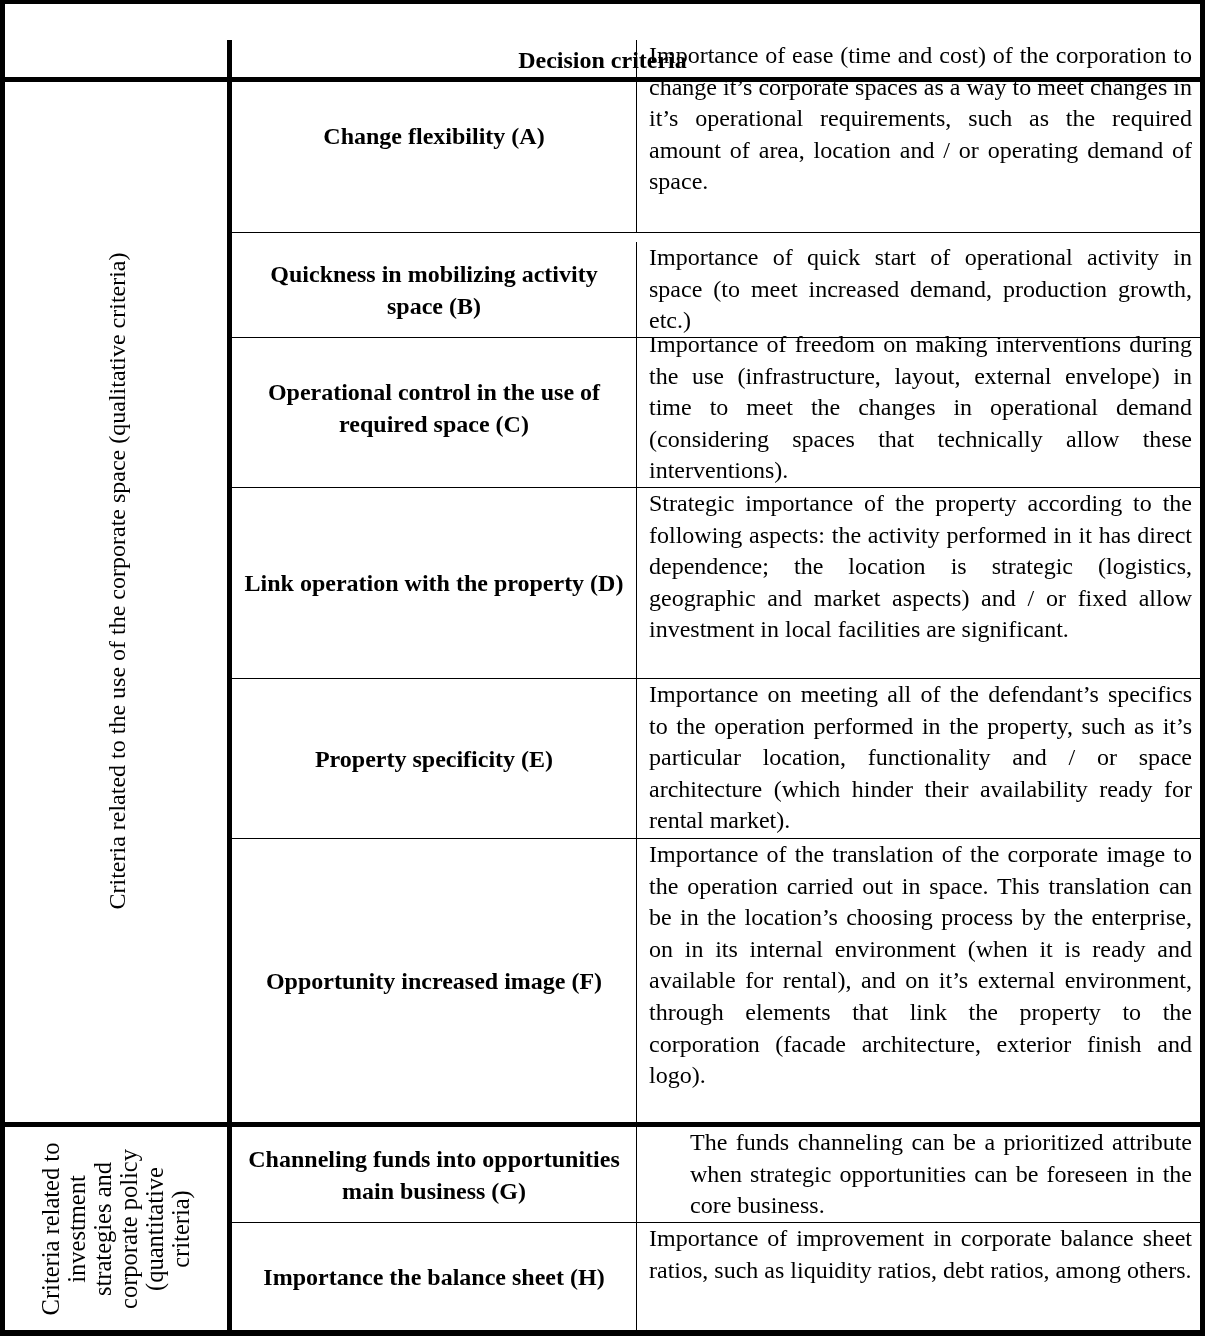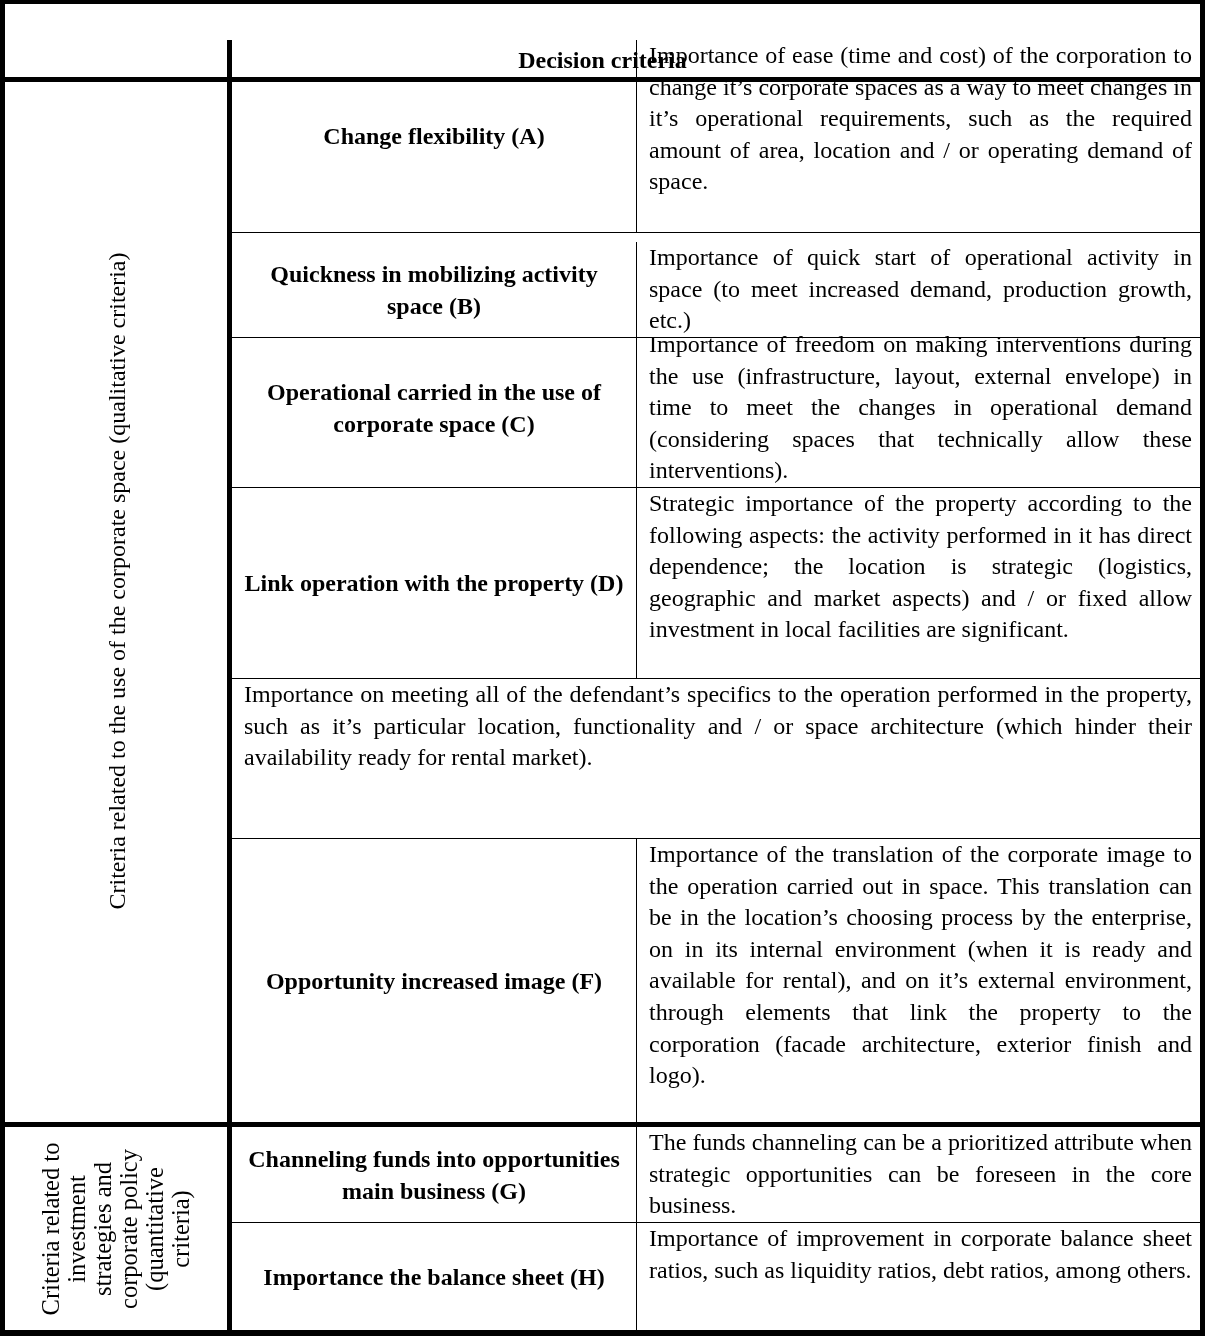--- a/index.html
+++ b/index.html
@@ -119,55 +119,56 @@
   </div>
 
   <div class="row bordered" style="top:202px; height:96px;">
     <div class="crit">Quickness in mobilizing activity space (B)</div>
     <div class="desc">
         <span>Importance of quick start of operational activity in space (to meet increased demand, production growth, etc.)</span>
       </div>
   </div>
 
   <div class="row bordered" style="top:289px; height:159px;">
-    <div class="crit">Operational carried in the use of corporate space (C)</div>
+    <div class="crit">Operational control in the use of required space (C)</div>
     <div class="desc">
         <span>Importance of freedom on making interventions during the use (infrastructure, layout, external envelope) in time to meet the changes in operational demand (considering spaces that technically allow these interventions).</span>
       </div>
   </div>
 
   <div class="row bordered" style="top:448px; height:191px;">
     <div class="crit">Link operation with the property (D)</div>
     <div class="desc">
         <span>Strategic importance of the property according to the following aspects: the activity performed in it has direct dependence; the location is strategic (logistics, geographic and market aspects) and / or fixed allow investment in local facilities are significant.</span>
       </div>
   </div>
 
   <div class="row bordered" style="top:639px; height:160px;">
+    <div class="crit">Property specificity (E)</div>
     <div class="desc">
         <span>Importance on meeting all of the defendant’s specifics to the operation performed in the property, such as it’s particular location, functionality and / or space architecture (which hinder their availability ready for rental market).</span>
       </div>
   </div>
 
   <div class="row" style="top:799px; height:283px;">
     <div class="crit">Opportunity increased image (F)</div>
     <div class="desc">
         <span>Importance of the translation of the corporate image to the operation carried out in space. This translation can be in the location’s choosing process by the enterprise, on in its internal environment (when it is ready and available for rental), and on it’s external environment, through elements that link the property to the corporation (facade architecture, exterior finish and logo).</span>
       </div>
   </div>
 </div>
 
 <div class="group-divider"></div>
 
 <div class="group" style="top:1127px; height:203px;">
   <div class="group-label-cell">
     <div class="vtext multi">Criteria related to investment strategies and corporate policy (quantitative criteria)</div>
   </div>
 
-  <div class="row bordered" style="top:0px; height:96px;">
+  <div class="row bordered" style="top:0px; height:96px;gap:41px;">
     <div class="crit">Channeling funds into opportunities main business (G)</div>
     <div class="desc">
         <span>The funds channeling can be a prioritized attribute when strategic opportunities can be foreseen in the core business.</span>
       </div>
   </div>
 
   <div class="row" style="top:96px; height:107px;">
     <div class="crit">Importance the balance sheet (H)</div>
     <div class="desc">
         <span>Importance of improvement in corporate balance sheet ratios, such as liquidity ratios, debt ratios, among others.</span>

